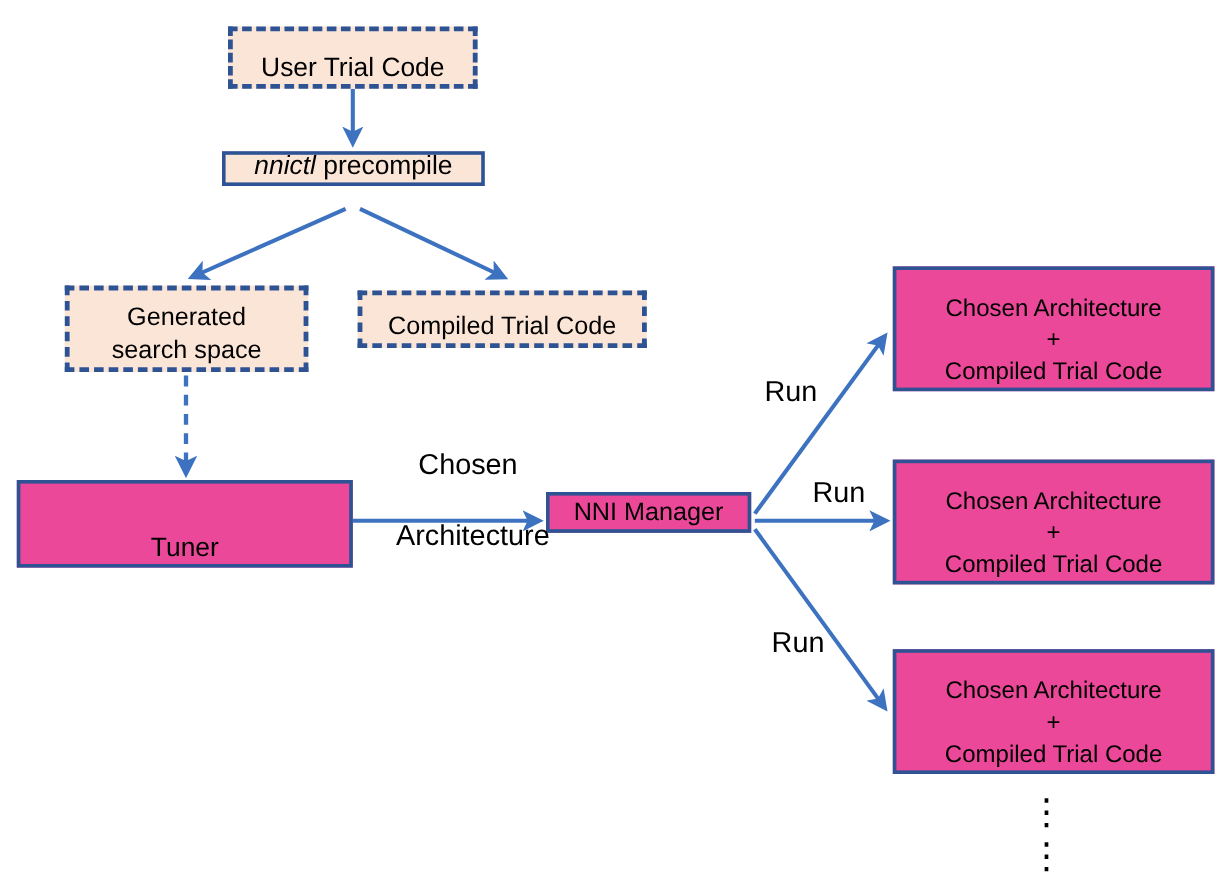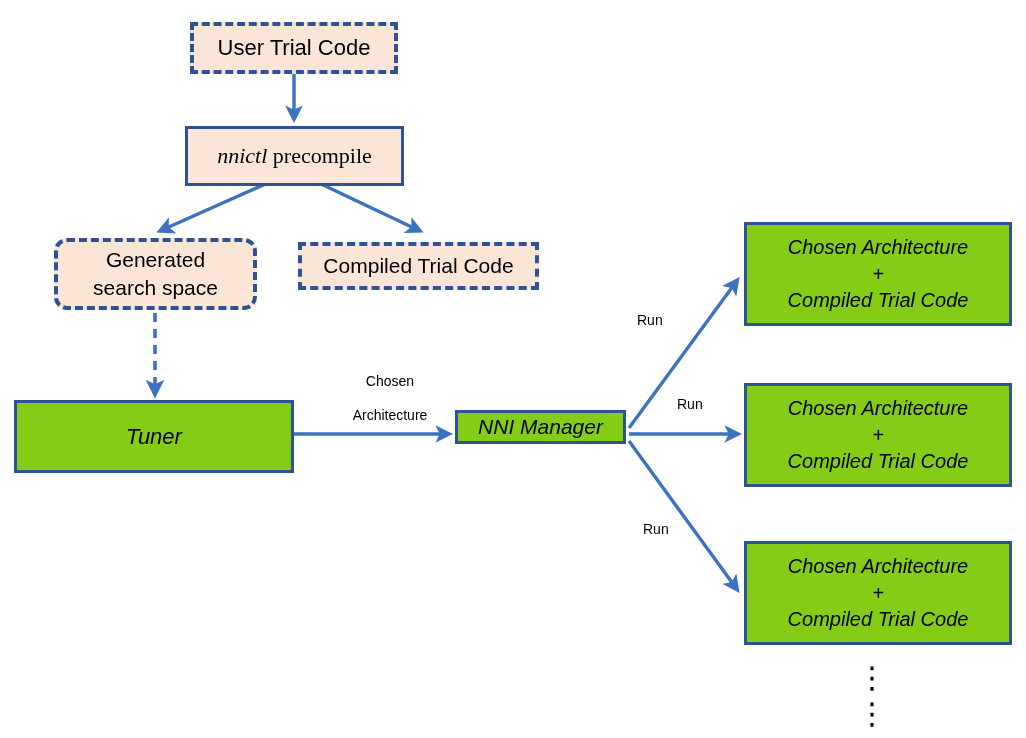--- a/index.html
+++ b/index.html
@@ -24,35 +24,35 @@
     left: 0;
     width: 1026px;
     height: 738px;
   }
   .node-box {
     position: absolute;
     box-sizing: border-box;
     display: flex;
     flex-direction: column;
     align-items: center;
-    justify-content: center;
+    justify-content: flex-end;
     text-align: center;
     color: #000000;
     line-height: 1.32;
   }
   .fill-peach { background: #FBE5D6; }
-  .fill-blue  { background: #84cc16; font-style: italic; }
+  .fill-blue  { background: #ec4899; }
   .border-solid { border: 3px solid #2E5395; }
   .border-dashed { border: 4px dashed #2E5395; }
   .node-line { display: block; white-space: nowrap; }
   .italic { font-style: italic; }
   .edge-label {
     position: absolute;
     color: #000000;
-    font-size: 14px;
+    font-size: 24px;
     line-height: 1.22;
     text-align: center;
     white-space: nowrap;
   }
   .dots {
     position: absolute;
     color: #000000;
     font-size: 30px;
     line-height: 0.78;
     letter-spacing: 0;
@@ -86,25 +86,25 @@
 
     <line x1="629" y1="434" x2="736" y2="434" stroke="#3C72C0" stroke-width="3.4" marker-end="url(#arrowhead)"></line>
 
     <line x1="629" y1="441" x2="736" y2="588" stroke="#3C72C0" stroke-width="3.4" marker-end="url(#arrowhead)"></line>
   </svg>
 
   <div class="node-box border-dashed fill-peach" style="left:190px; top:22px; width:208px; height:52px; font-size:22px;">
     <span class="node-line">User Trial Code</span>
   </div>
 
-  <div class="node-box border-solid fill-peach" style="left:185px; top:126px; width:219px; height:60px; font-size:22px;font-family:Liberation Serif, serif;">
+  <div class="node-box border-solid fill-peach" style="left:185px; top:126px; width:219px; height:29px; font-size:22px;">
     <span class="node-line"><span class="italic">nnictl</span><span> precompile</span></span>
   </div>
 
-  <div class="node-box border-dashed fill-peach" style="left:54px; top:238px; width:203px; height:72px; font-size:21px;border-radius:13px;">
+  <div class="node-box border-dashed fill-peach" style="left:54px; top:238px; width:203px; height:72px; font-size:21px;">
     <span class="node-line">Generated</span>
     <span class="node-line">search space</span>
   </div>
 
   <div class="node-box border-dashed fill-peach" style="left:298px; top:242px; width:241px; height:48px; font-size:21px;">
     <span class="node-line">Compiled Trial Code</span>
   </div>
 
   <div class="node-box border-solid fill-blue" style="left:14px; top:400px; width:280px; height:73px; font-size:22px;">
     <span class="node-line">Tuner</span>

